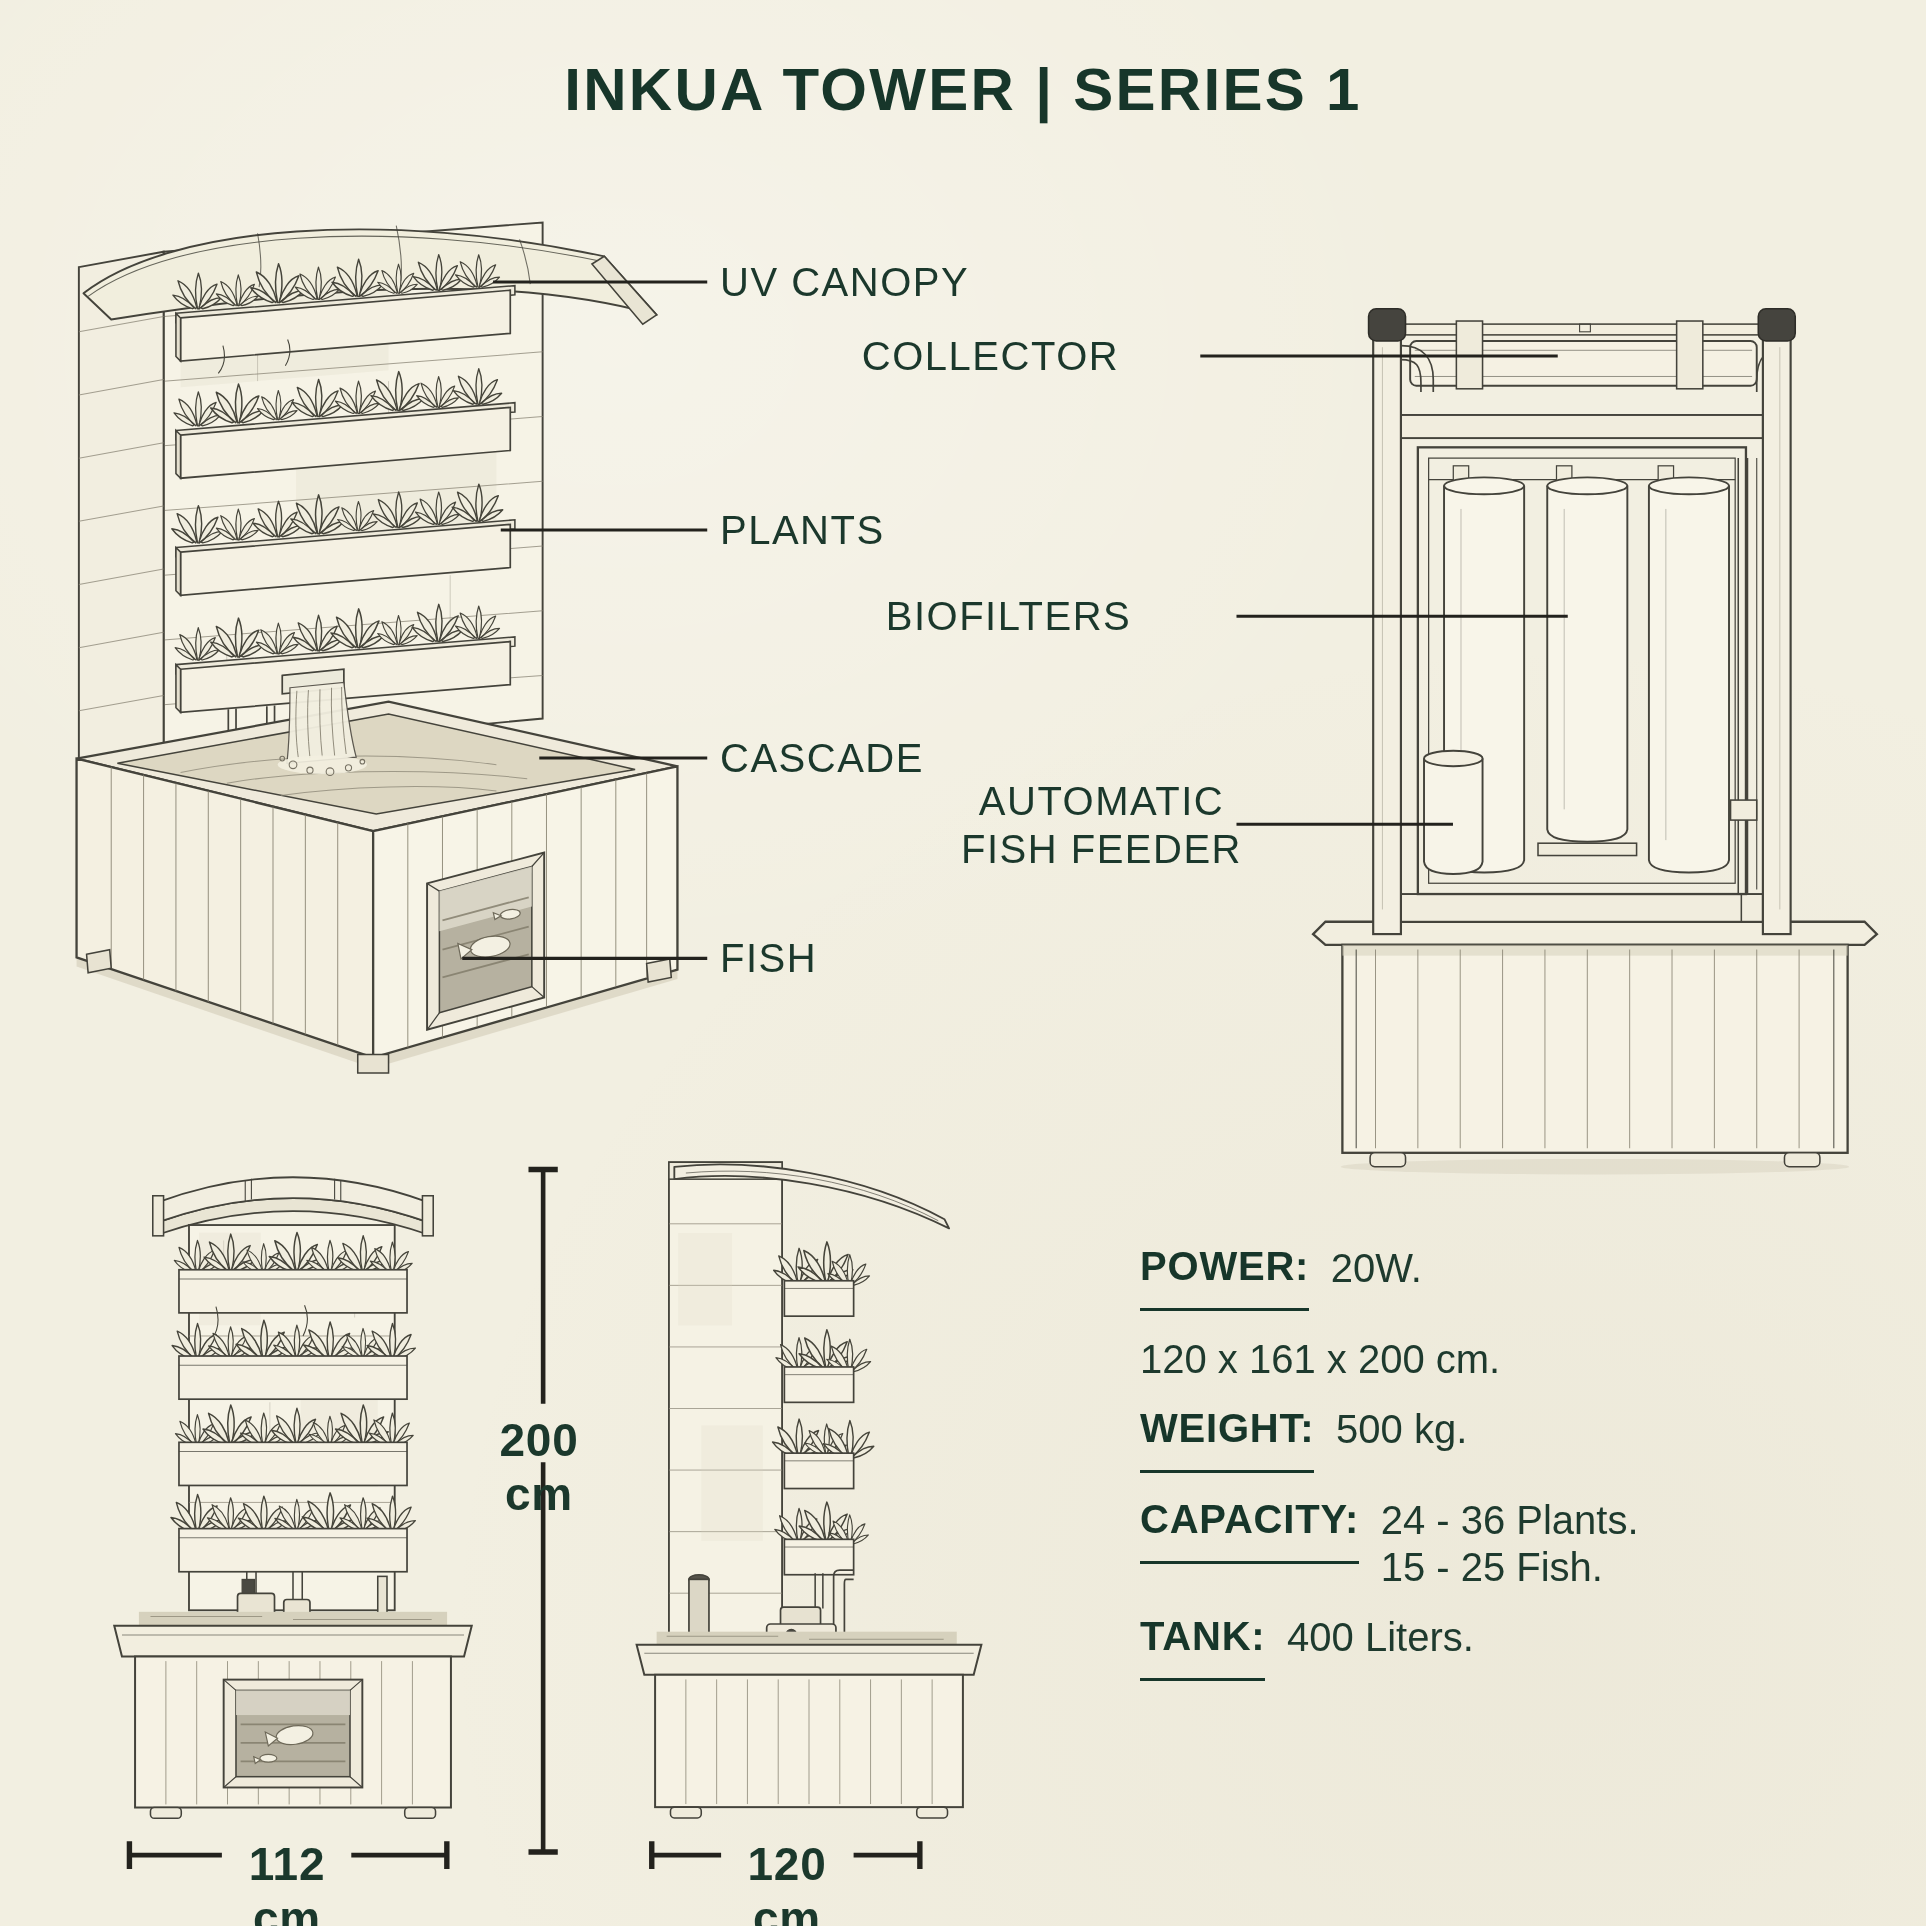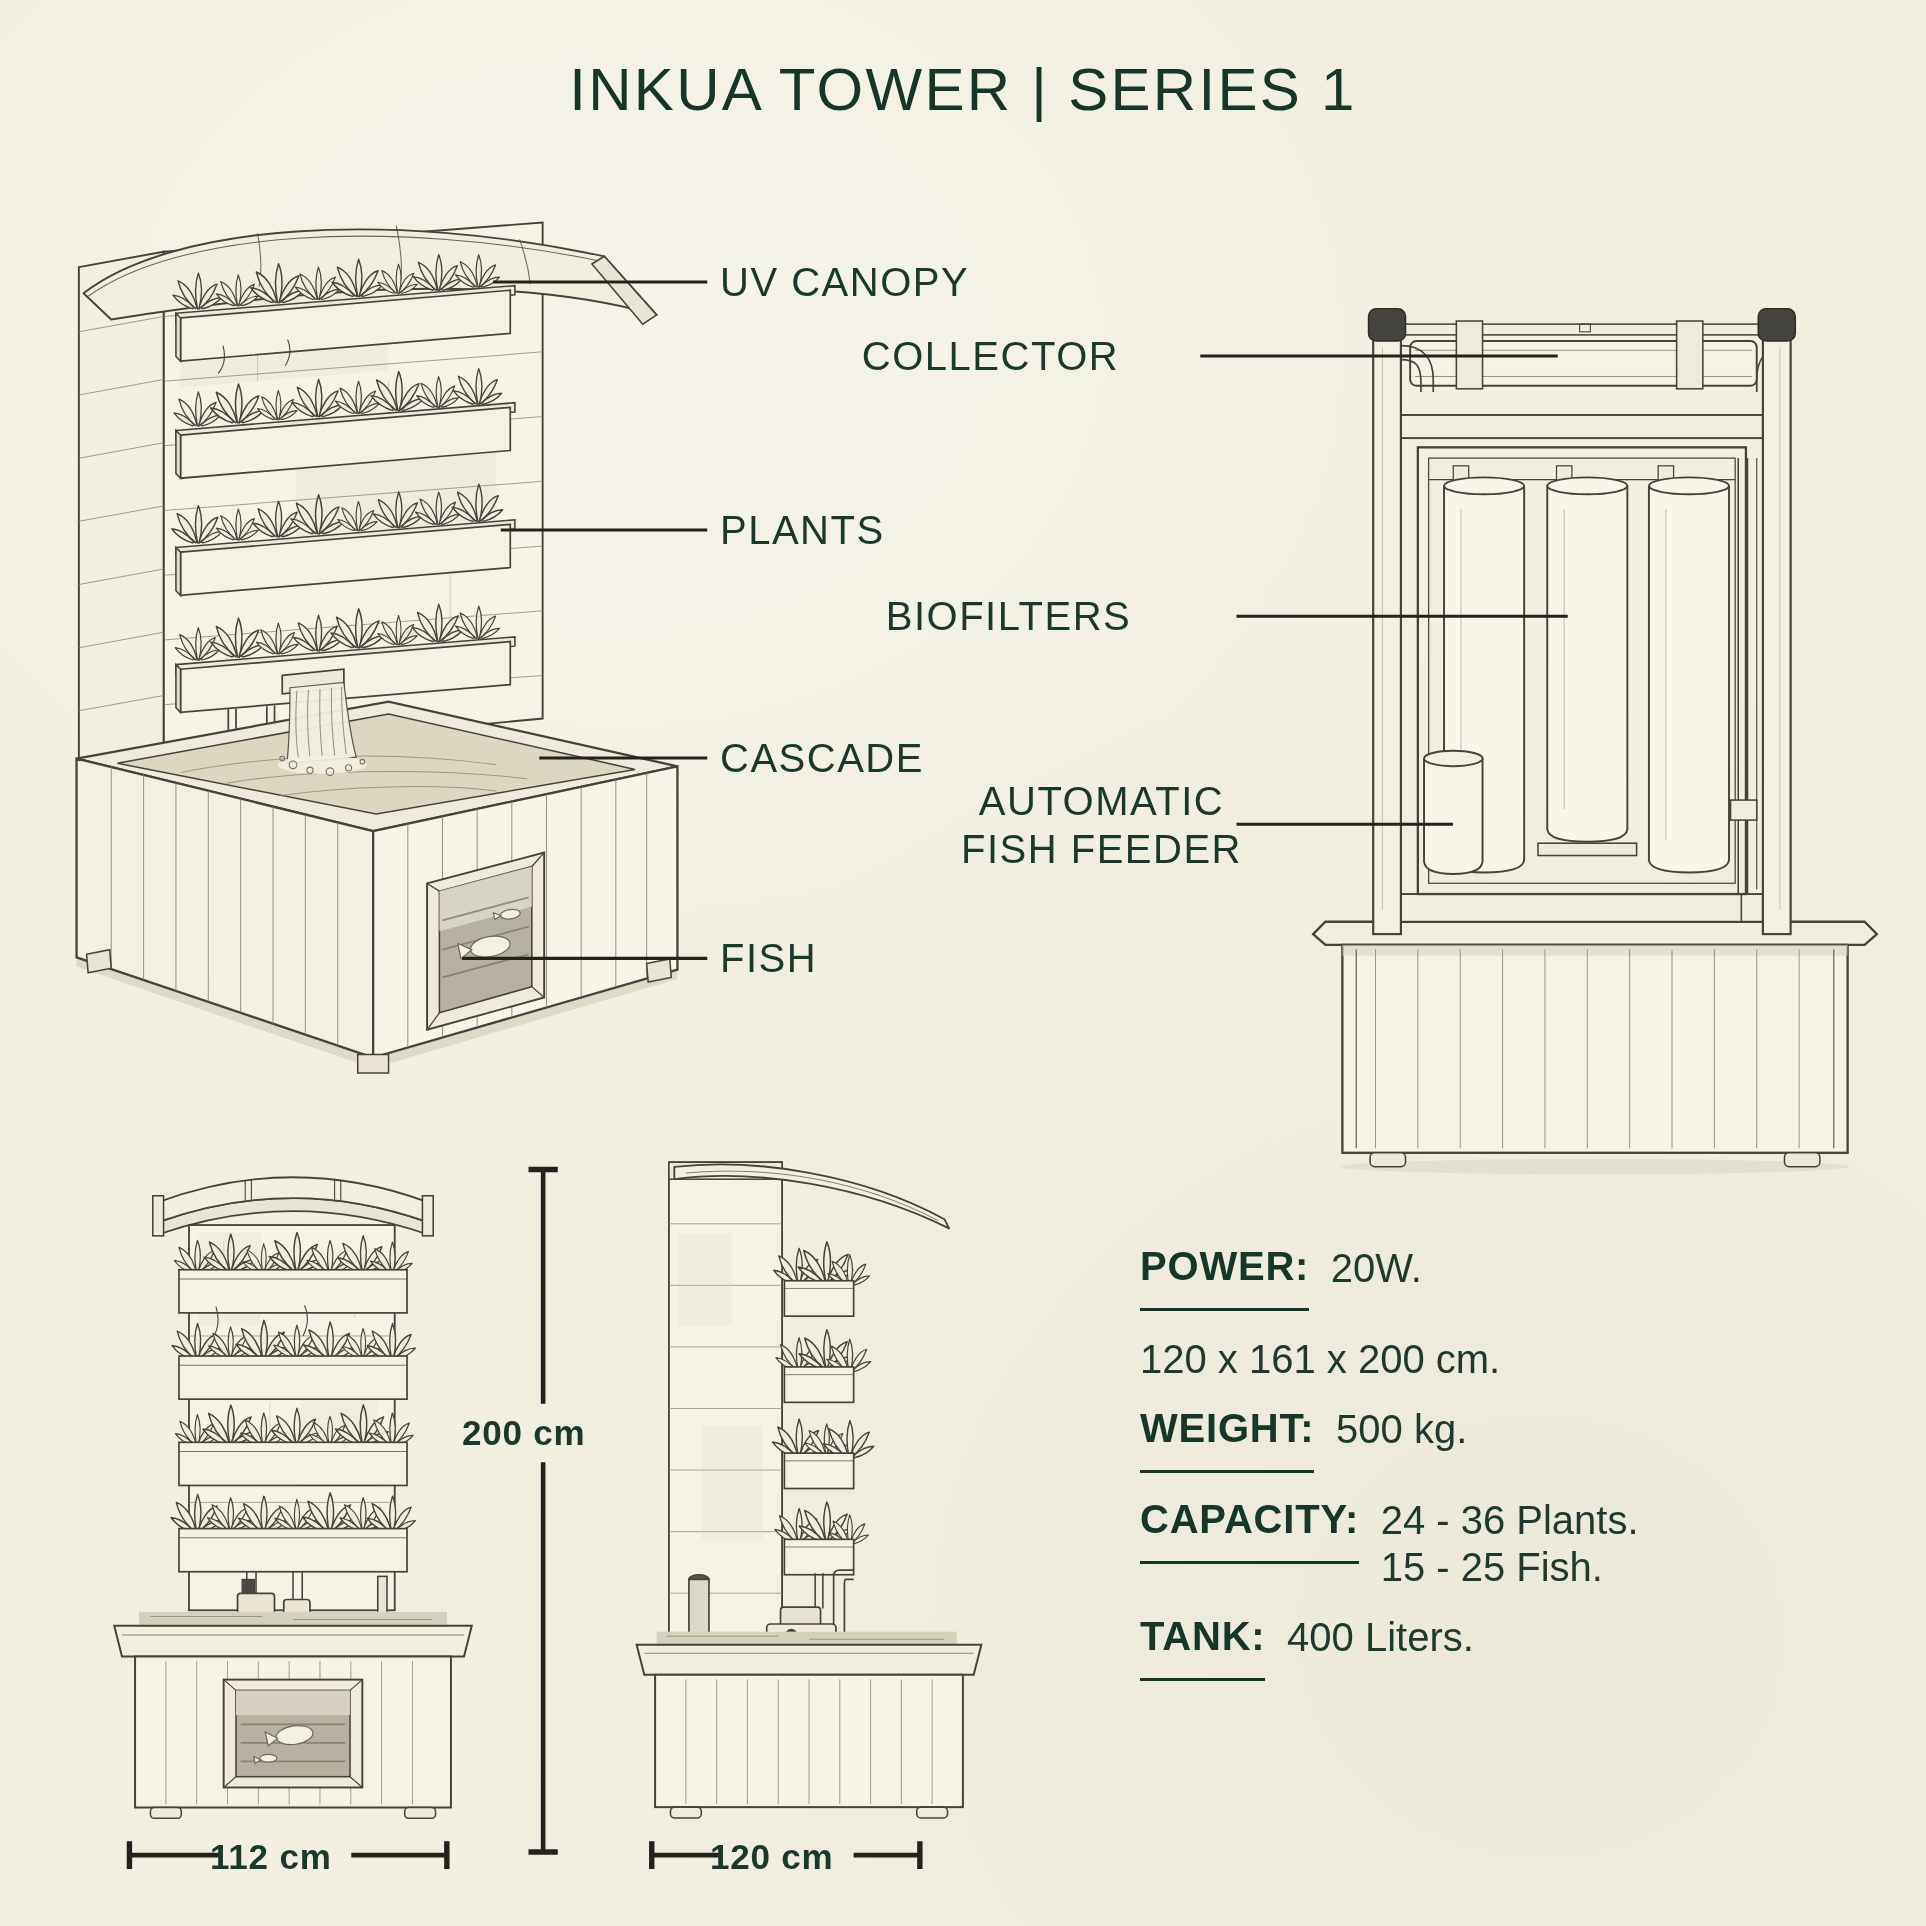--- a/index.html
+++ b/index.html
@@ -8,31 +8,31 @@
     position:relative;width:1926px;height:1926px;overflow:hidden;
     background:
       radial-gradient(1387px 1079px at 32% 18%, rgba(255,255,255,.28), rgba(255,255,255,0) 60%),
       radial-gradient(1695px 1541px at 80% 85%, rgba(190,180,150,.10), rgba(190,180,150,0) 65%),
       #f2efe1;
     font-family:"Liberation Sans","DejaVu Sans",sans-serif;
     color:#1b382c;
   }
   .page-title{
     position:absolute;left:0;top:55px;width:1926px;text-align:center;
-    font-size:60px;font-weight:400;letter-spacing:2.3px;color:#17362a;
+    font-size:60px;font-weight:700;letter-spacing:2.3px;color:#17362a;
   }
   .fig{position:absolute;}
   .callout{
     position:absolute;font-size:40px;font-weight:500;letter-spacing:1.5px;
     color:#1b382c;line-height:46px;white-space:nowrap;
   }
   .callout.r{text-align:center;}
   .callout.c{text-align:center;line-height:48px;}
   .dim-text{
-    position:absolute;width:154px;text-align:left;font-size:35px;
+    position:absolute;width:154px;text-align:center;font-size:46px;
     font-weight:600;letter-spacing:0.8px;color:#1b382c;
   }
   .specs{position:absolute;left:1140px;top:1244px;}
   .spec-row{display:flex;align-items:flex-start;font-size:40px;margin-bottom:24px;}
   .spec-label{
     font-weight:700;letter-spacing:0.8px;color:#17362a;
     padding-bottom:19px;border-bottom:3.9px solid #17362a;margin-right:21.6px;white-space:nowrap;
   }
   .spec-value{font-weight:400;color:#1e3a2e;white-space:nowrap;padding-top:1.5px;}
   .spec-value-col{display:flex;flex-direction:column;}

